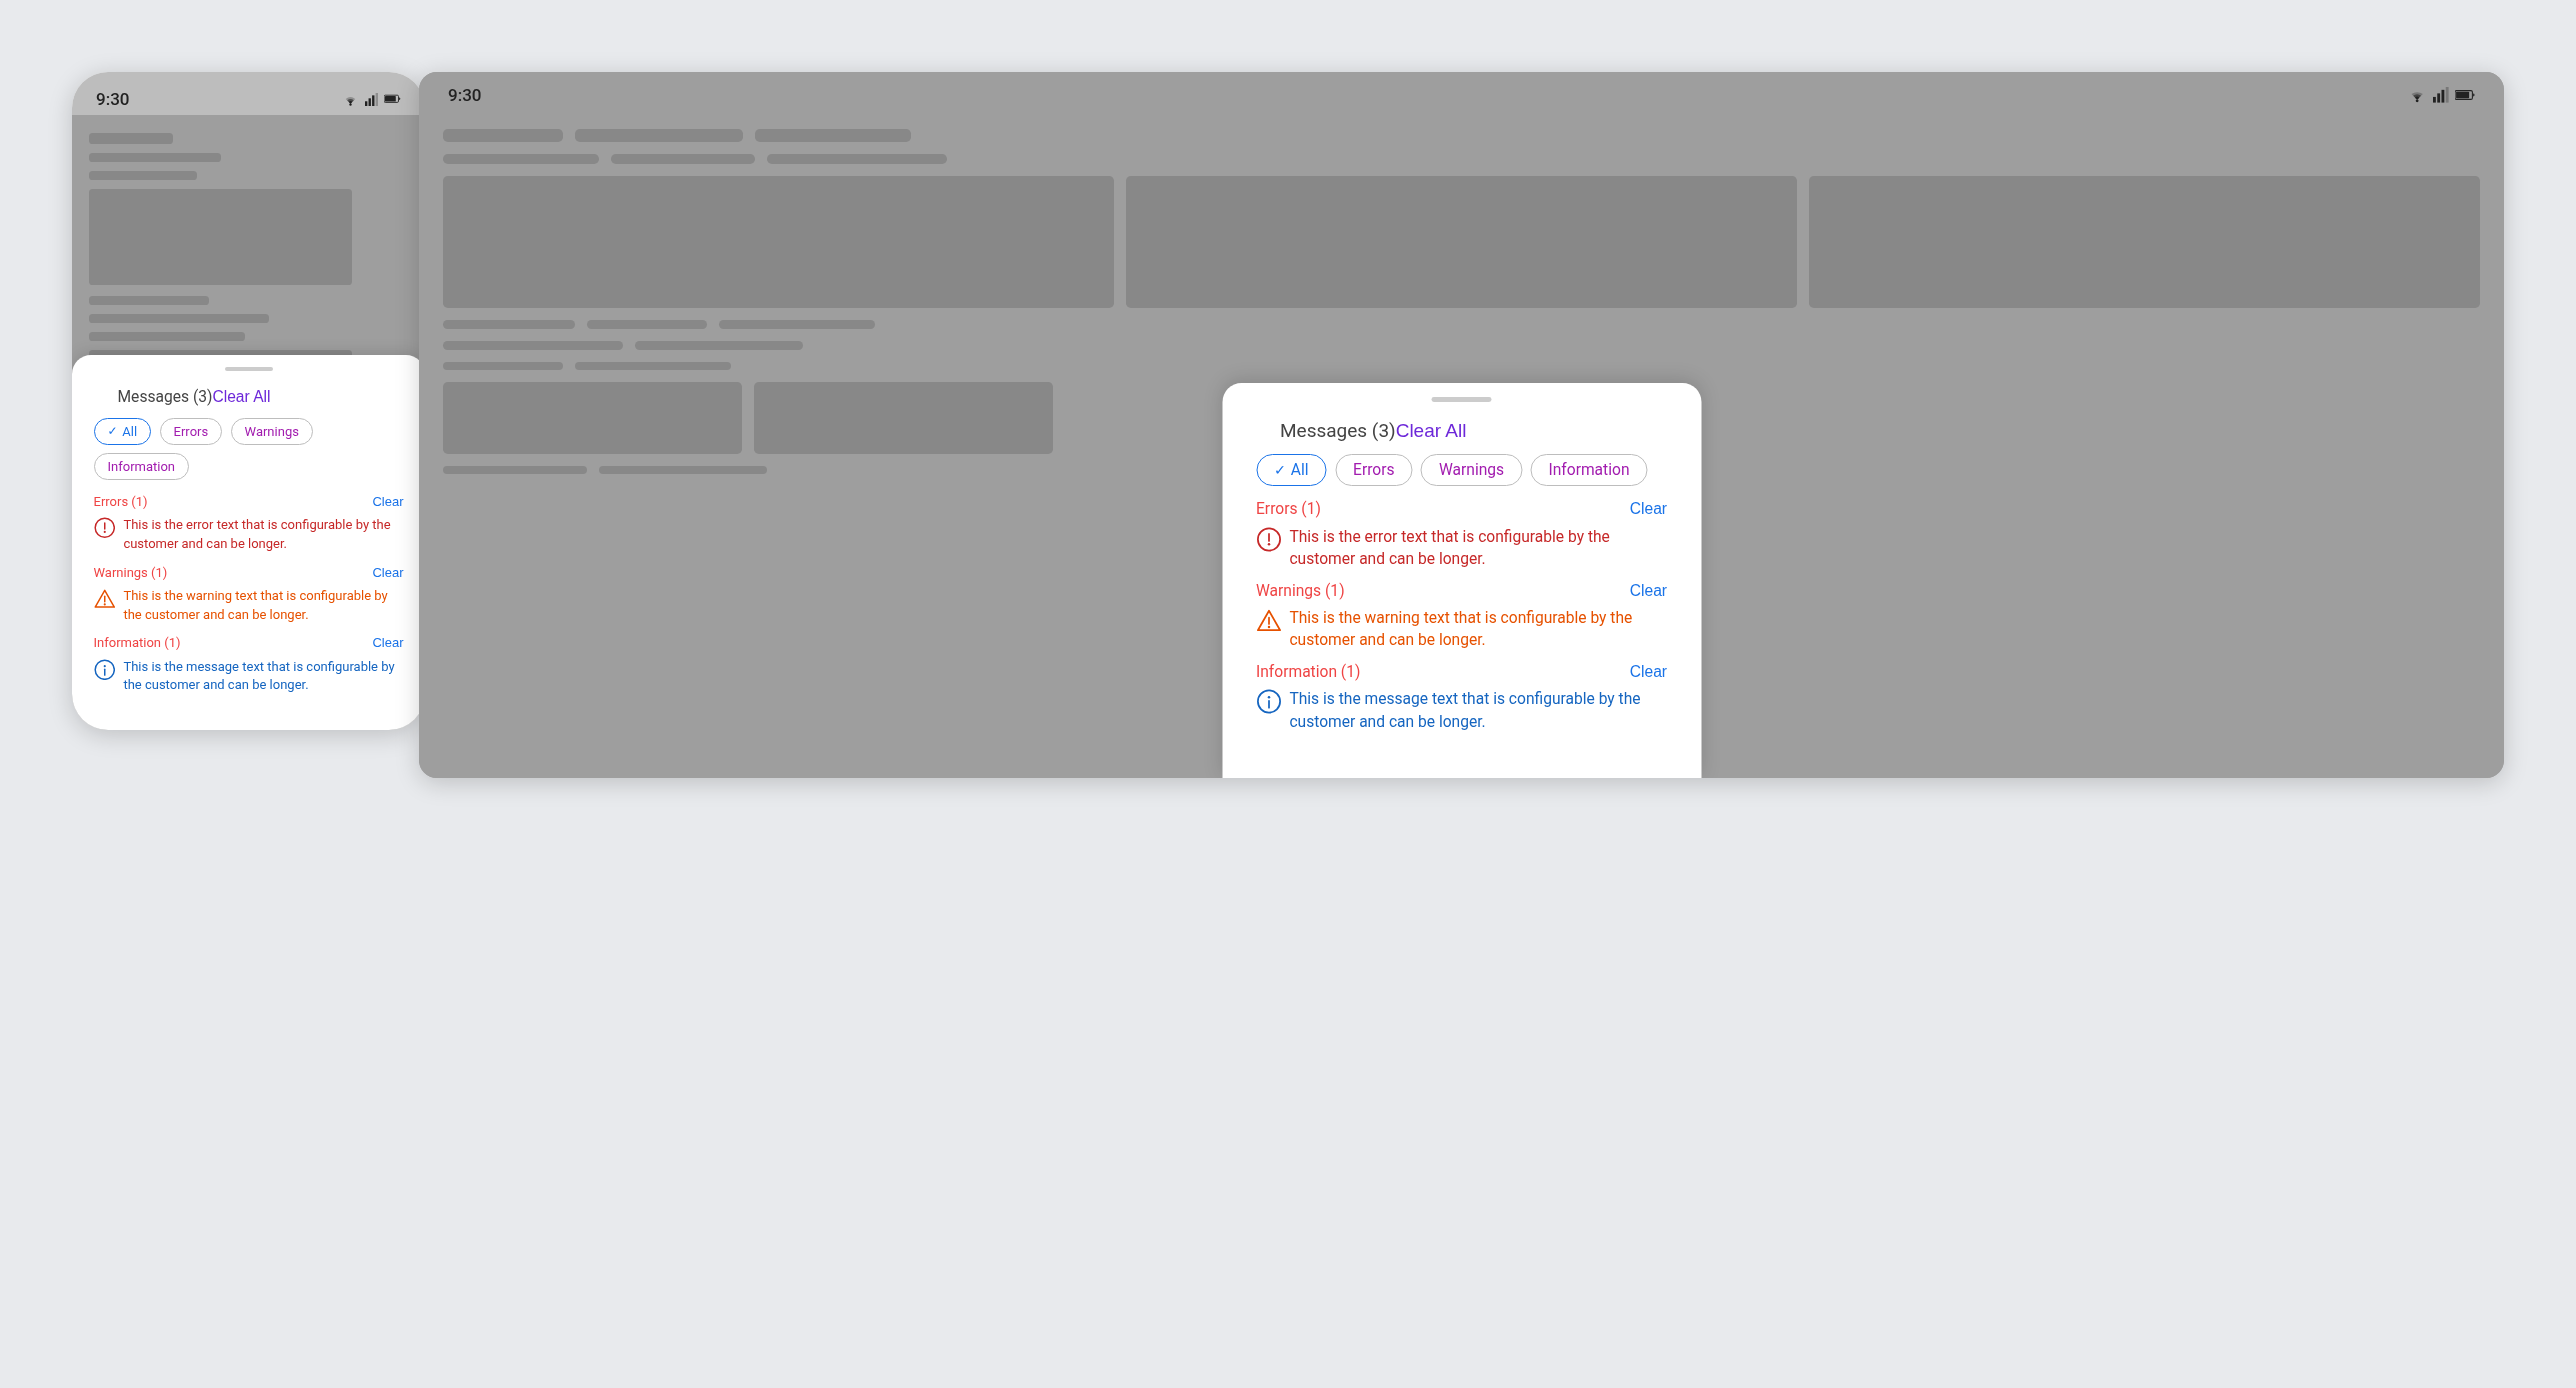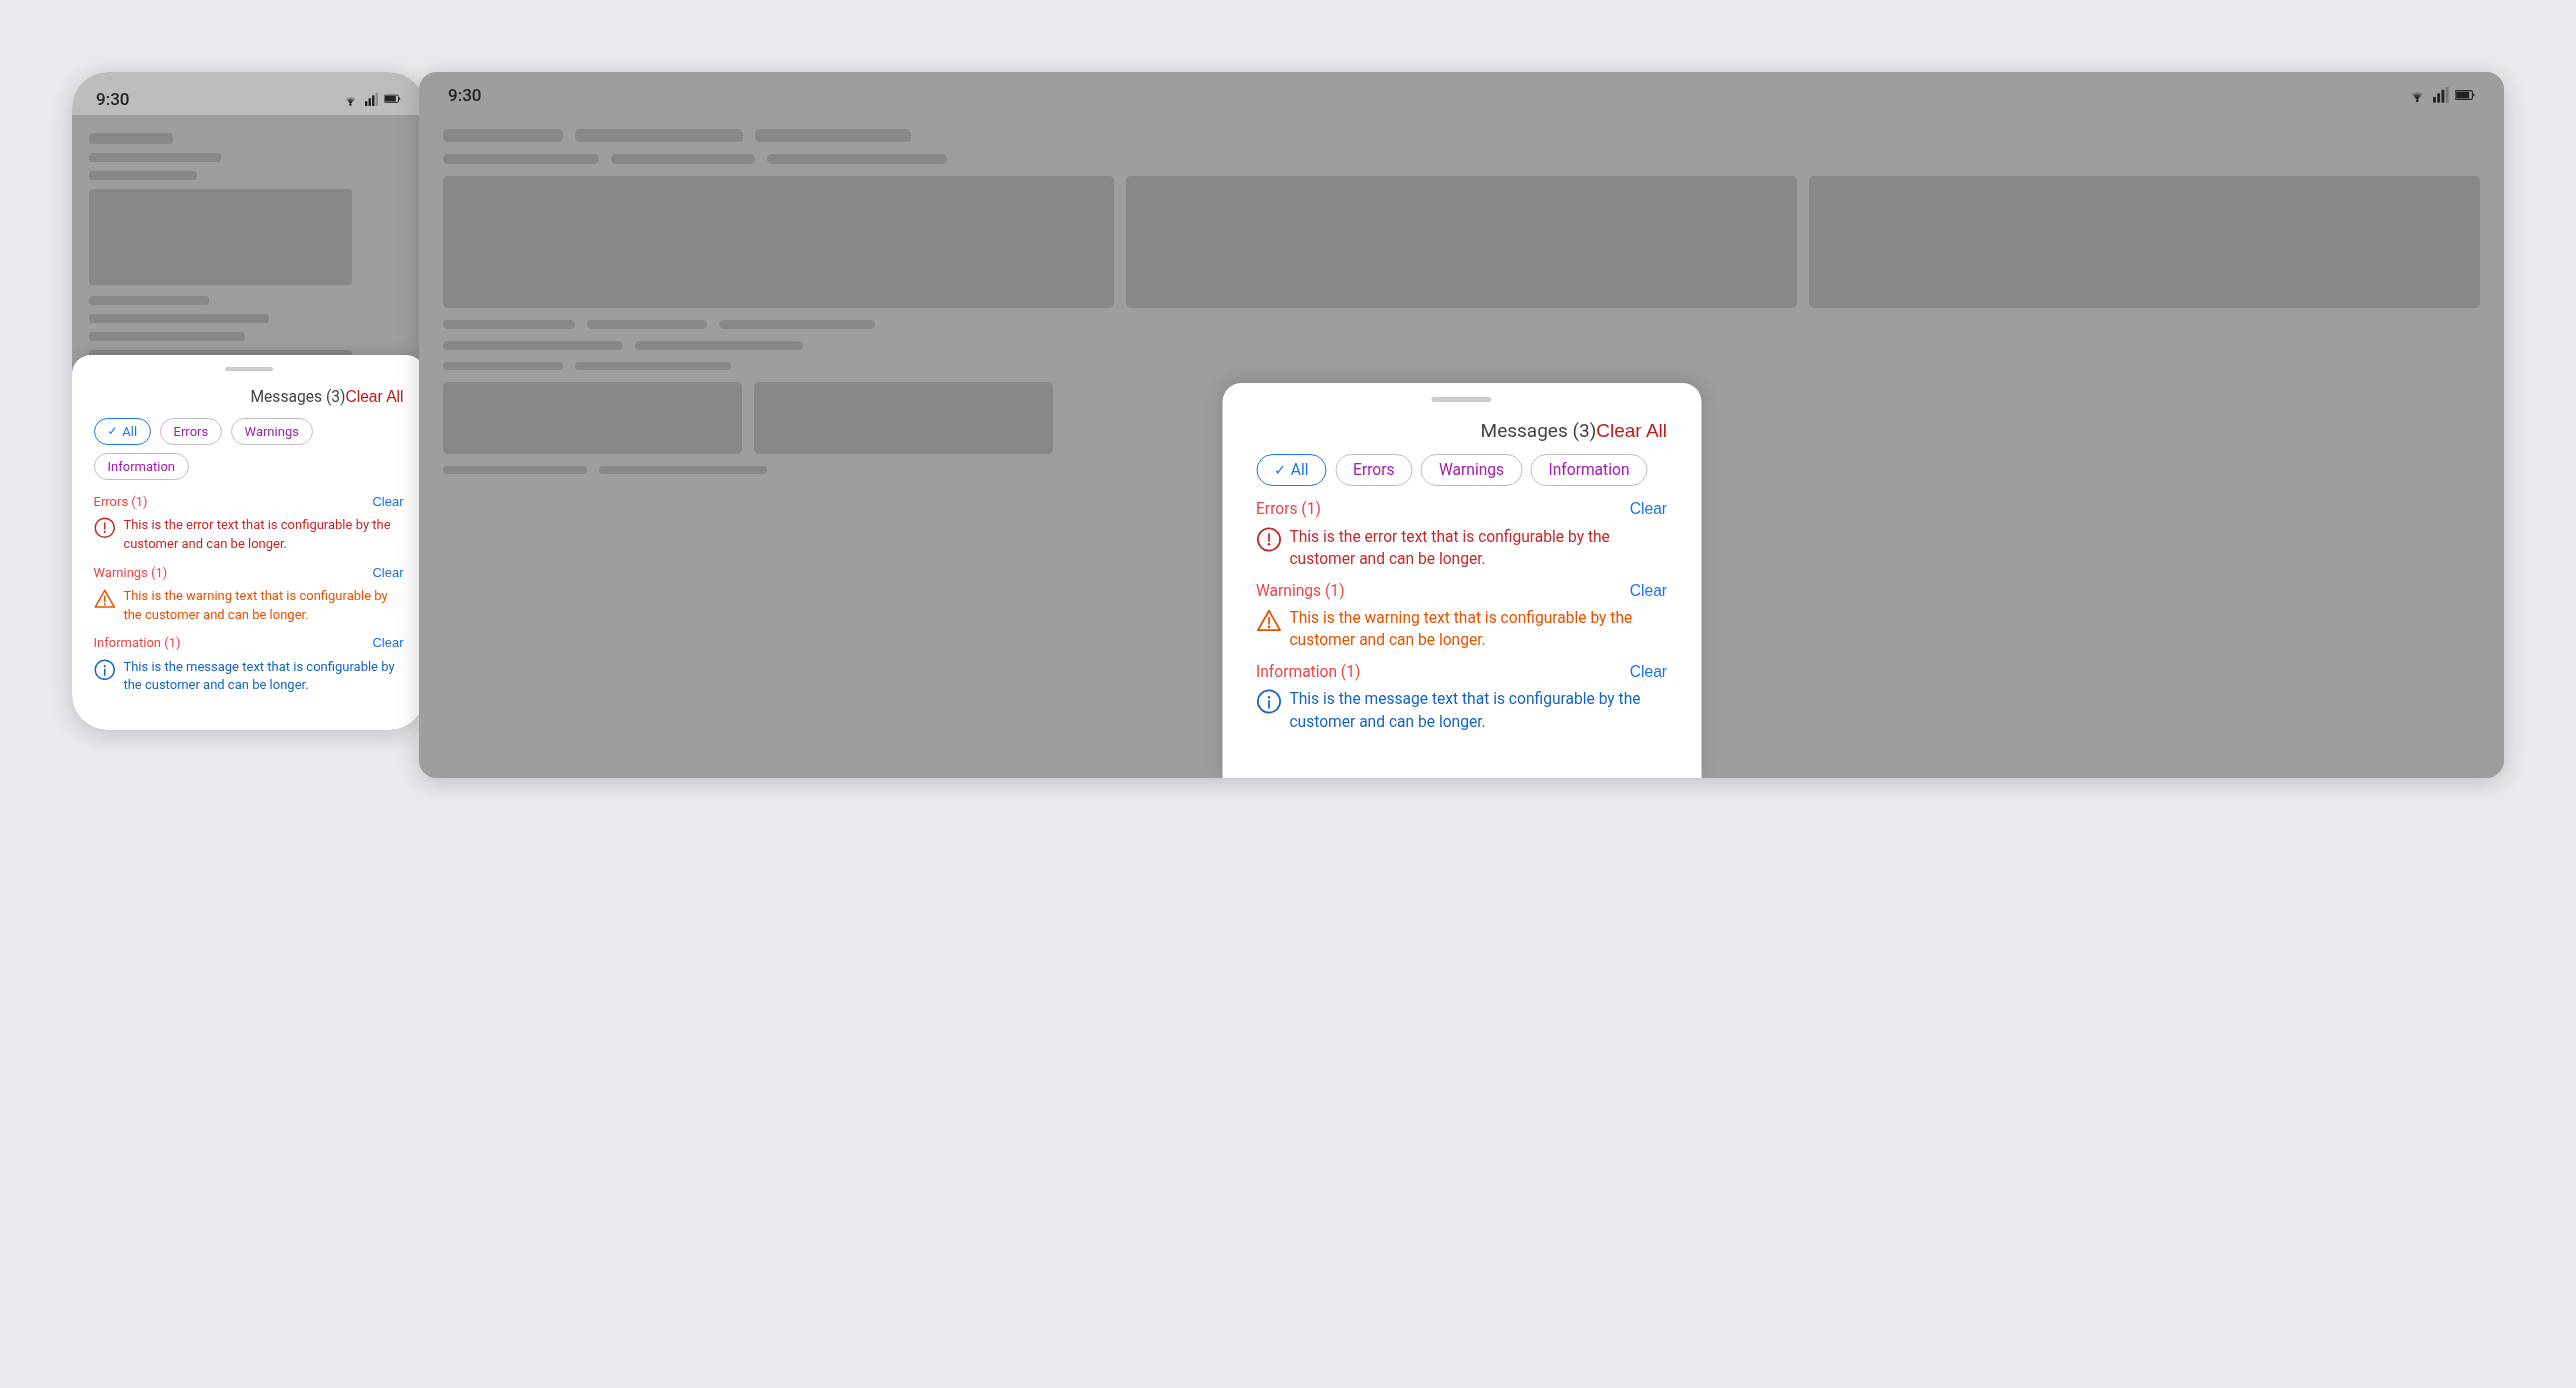--- a/index.html
+++ b/index.html
@@ -77,32 +77,32 @@
       height: 4.2px;
       background: #ccc;
       border-radius: 2.4px;
       margin: 0 auto 17px auto;
     }
 
     
     .panel-header {
       display: flex;
       align-items: center;
-      justify-content: flex-end;
+      justify-content: flex-start;
       margin-bottom: 12px;
       padding-left: 24px;
     }
     .panel-title {
       font-size: 15.6px;
       color: #444;
       font-weight: 400;
     }
     .clear-all-btn {
       font-size: 15.6px;
-      color: #b91c1c;
+      color: #6d28d9;
       font-weight: 500;
       cursor: pointer;
       background: none;
       border: none;
     }
 
     
     .filter-chips {
       display: flex;
       gap: 8.4px;

